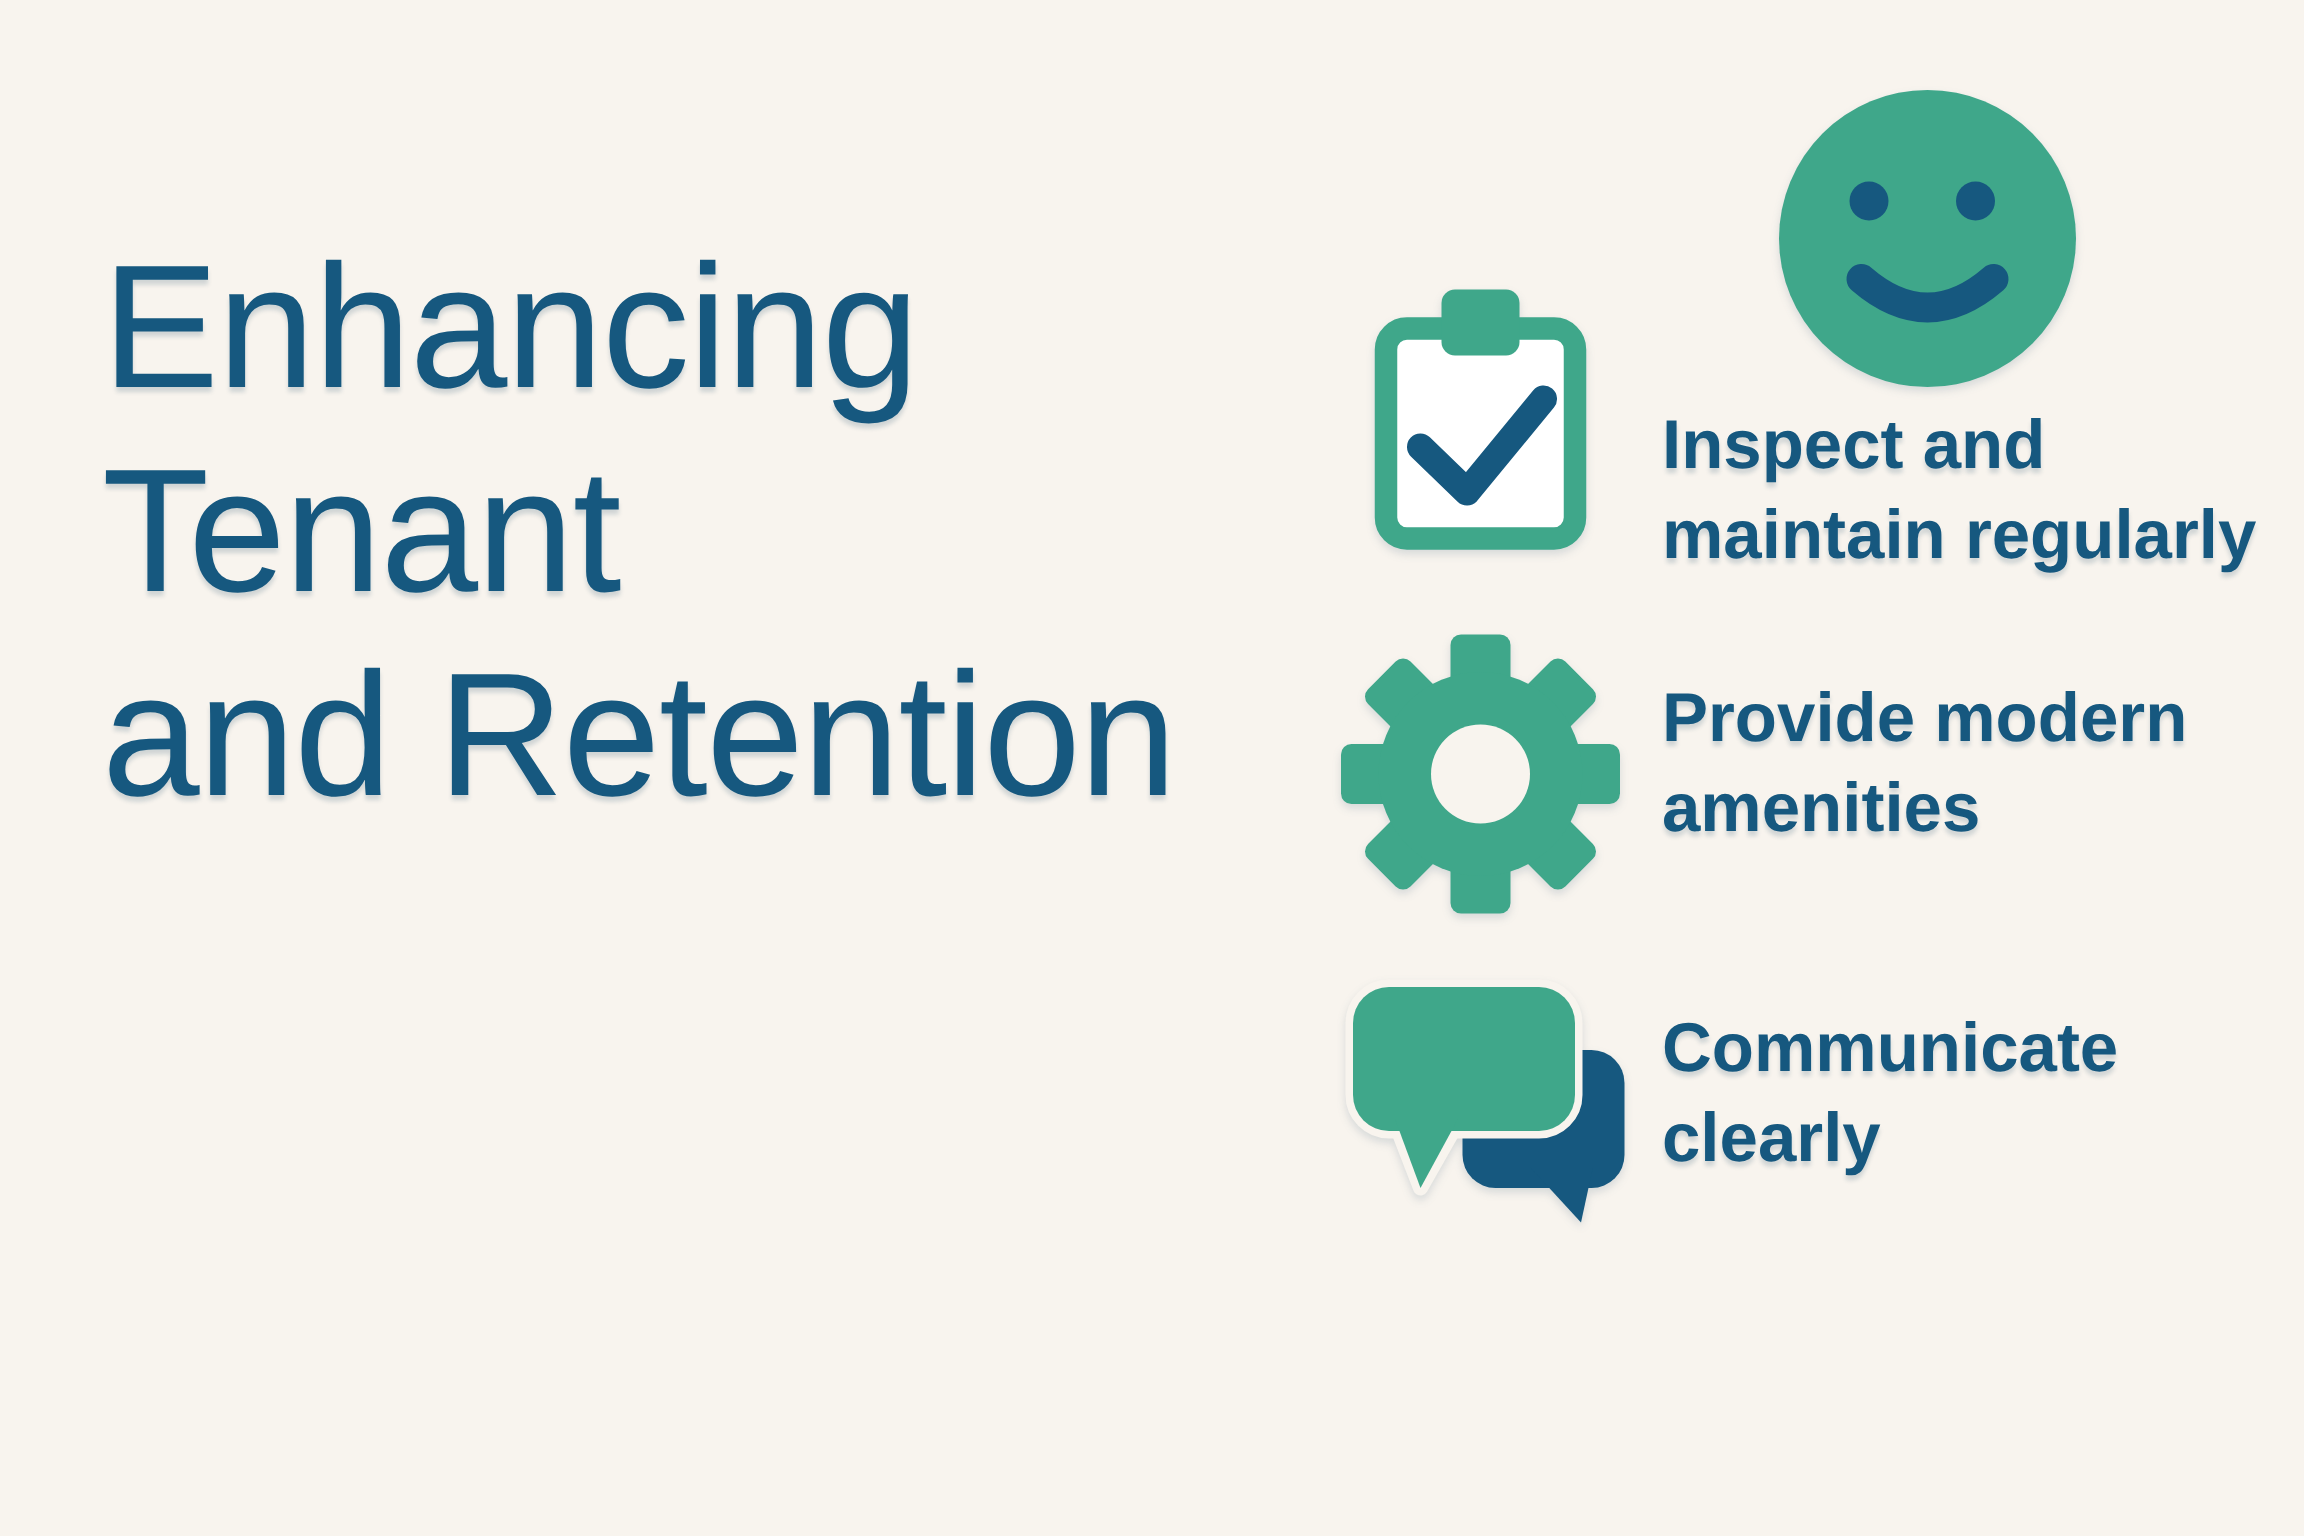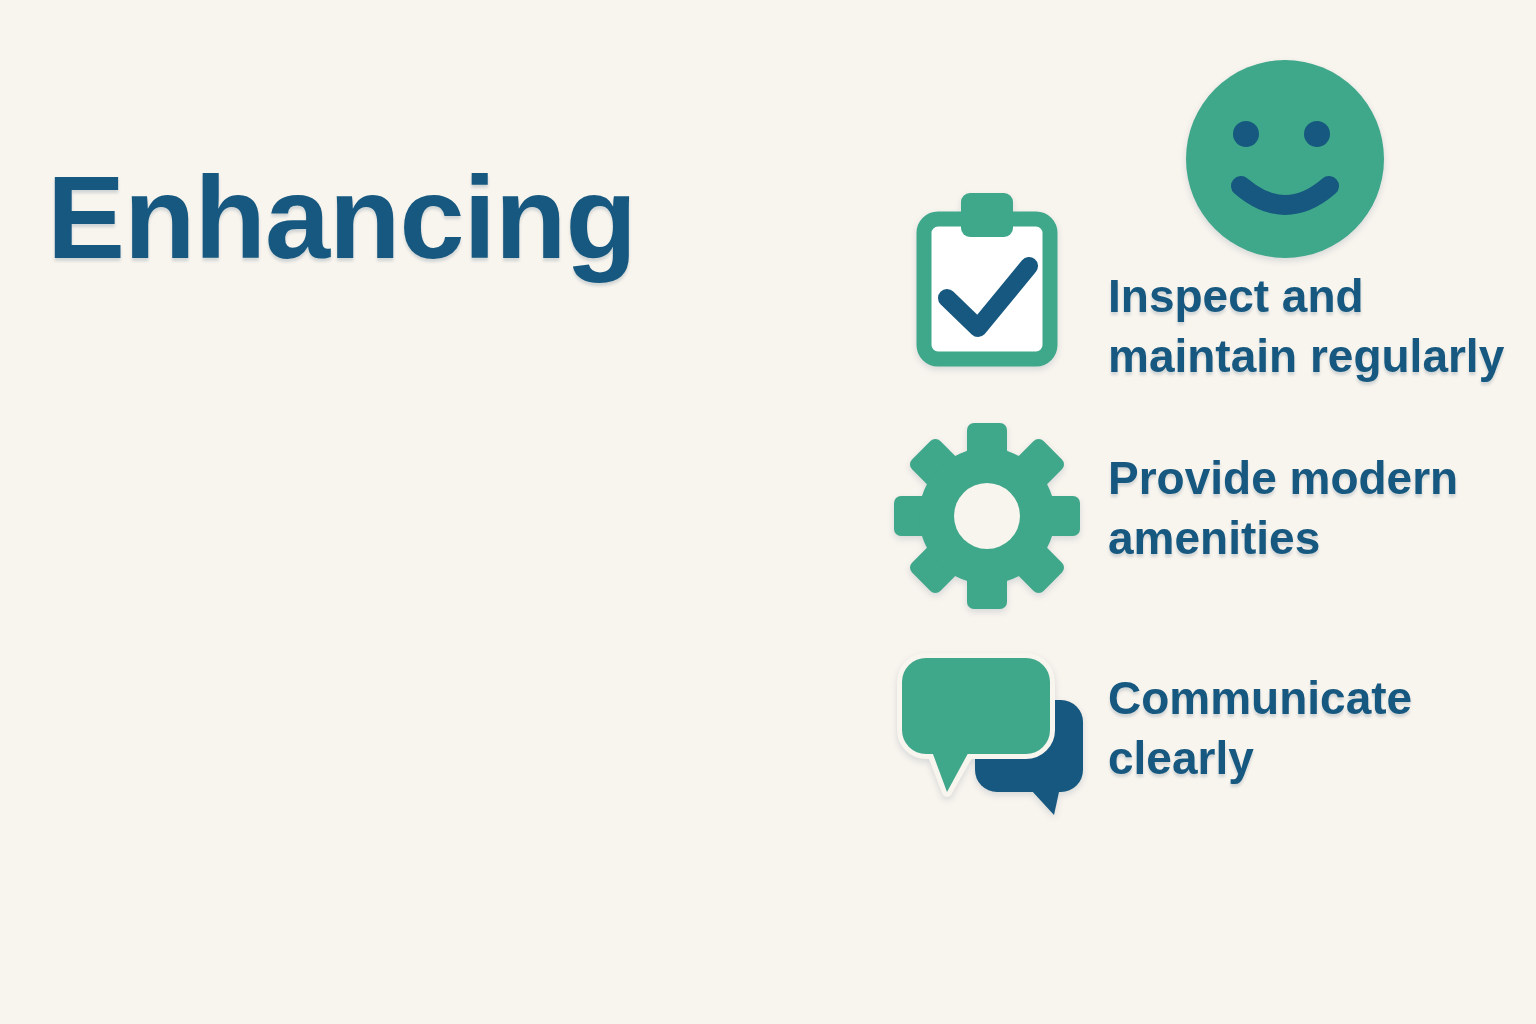--- a/index.html
+++ b/index.html
@@ -3,22 +3,22 @@
 <meta charset="utf-8">
 <style>
   html,body{margin:0;padding:0;}
   body{
     width:1536px;height:1024px;position:relative;overflow:hidden;
     background:var(--background,#F8F4EE);
     font-family:"Liberation Sans", sans-serif;
   }
   .canvas{position:absolute;inset:0;}
   .title{
-    position:absolute;left:47px;top:150px;width:860px;
-    font-size:117px;line-height:136px;font-weight:700;
+    position:absolute;left:68px;top:150px;width:860px;
+    font-size:117px;line-height:136px;font-weight:400;
     letter-spacing:-1px;color:var(--dark_blue,#16587F);
     text-shadow:0 3px 3px rgba(25,70,100,0.18);
   }
   .item-label{
     position:absolute;left:1108px;width:442px;
     font-size:46px;line-height:60px;font-weight:700;
     color:var(--dark_blue,#16587F);
     text-shadow:0 3px 3px rgba(25,70,100,0.18);
   }
   .icon{position:absolute;filter:drop-shadow(0 3px 3px rgba(25,70,100,0.15));}
@@ -31,20 +31,22 @@
   .label-2{top:448px;}
   .label-3{top:668px;}
 </style>
 </head>
 <body>
 
 <div class="canvas">
 
   <div class="title">
     <div>Enhancing</div>
+    <div>Tenant</div>
+    <div>and Retention</div>
   </div>
 
   <div class="icon smiley">
     <svg width="202" height="202" viewBox="0 0 202 202">
       <circle cx="101" cy="101" r="99" style="fill:var(--green,#3FA78A)"></circle>
       <circle cx="62" cy="76" r="13" style="fill:var(--dark_blue,#16587F)"></circle>
       <circle cx="133" cy="76" r="13" style="fill:var(--dark_blue,#16587F)"></circle>
       <path d="M 57 128 Q 101 166 145 128" style="fill:none;stroke:var(--dark_blue,#16587F)" stroke-width="20" stroke-linecap="round"></path>
     </svg>
   </div>

